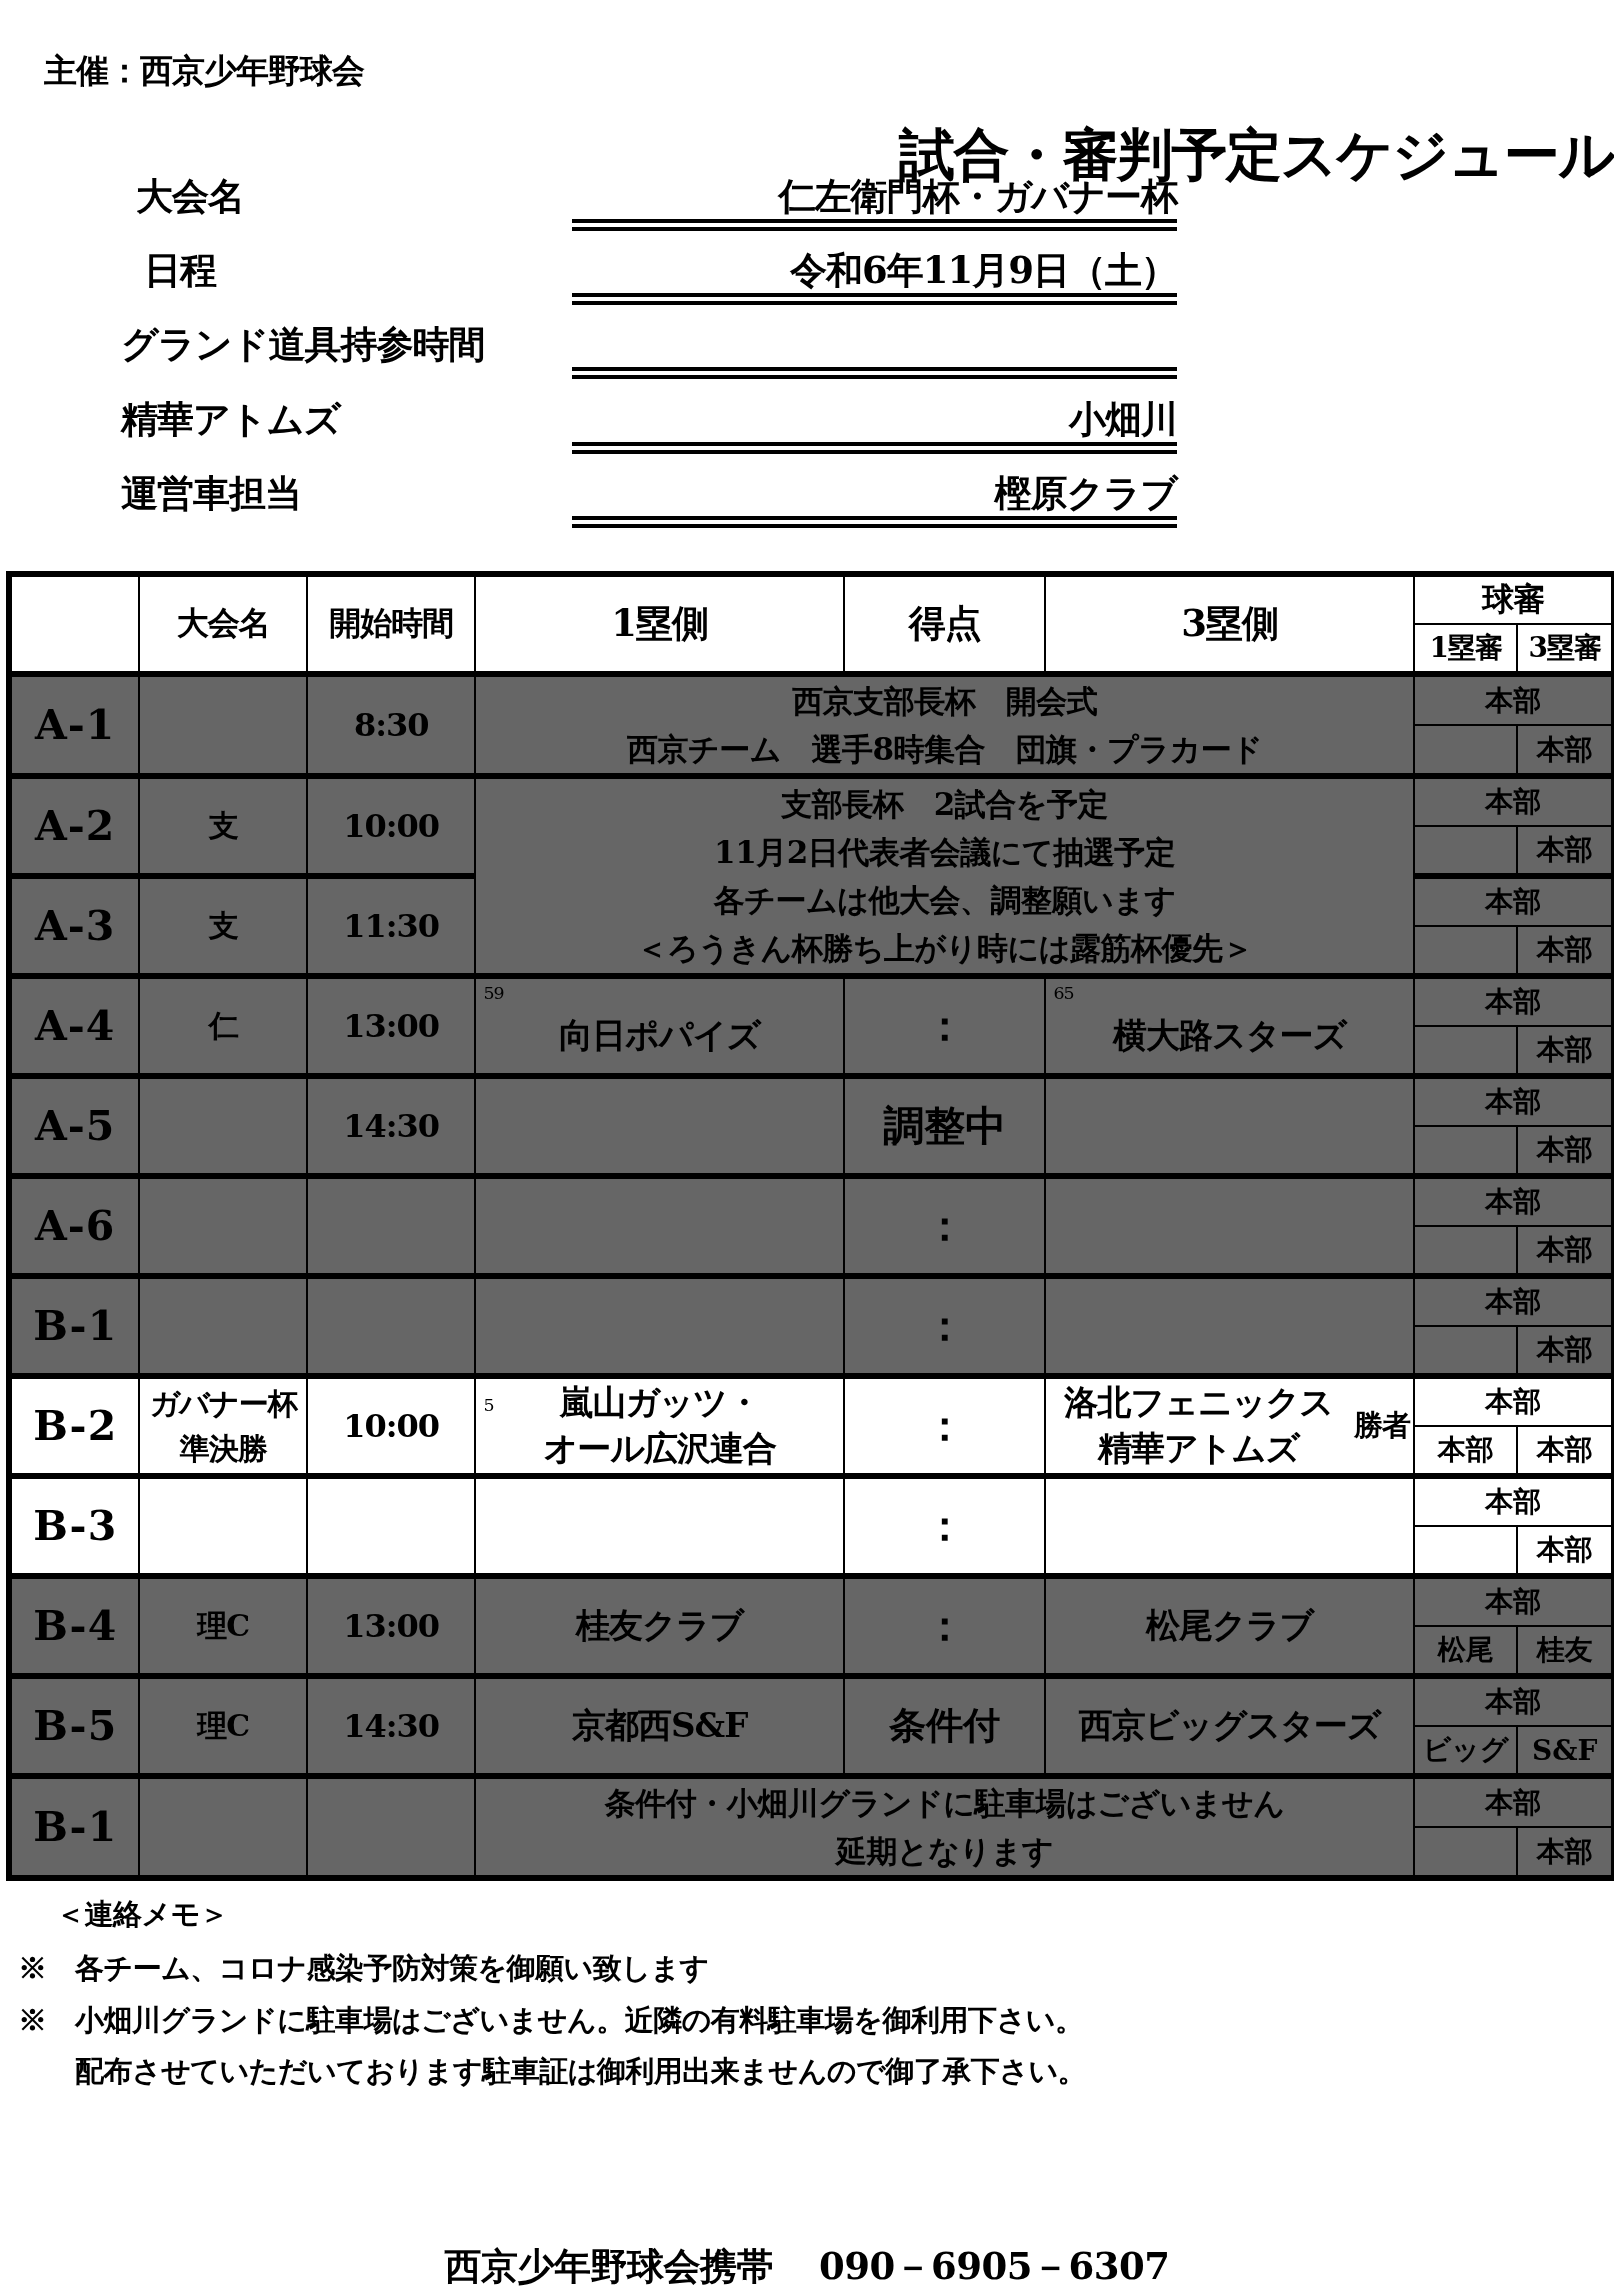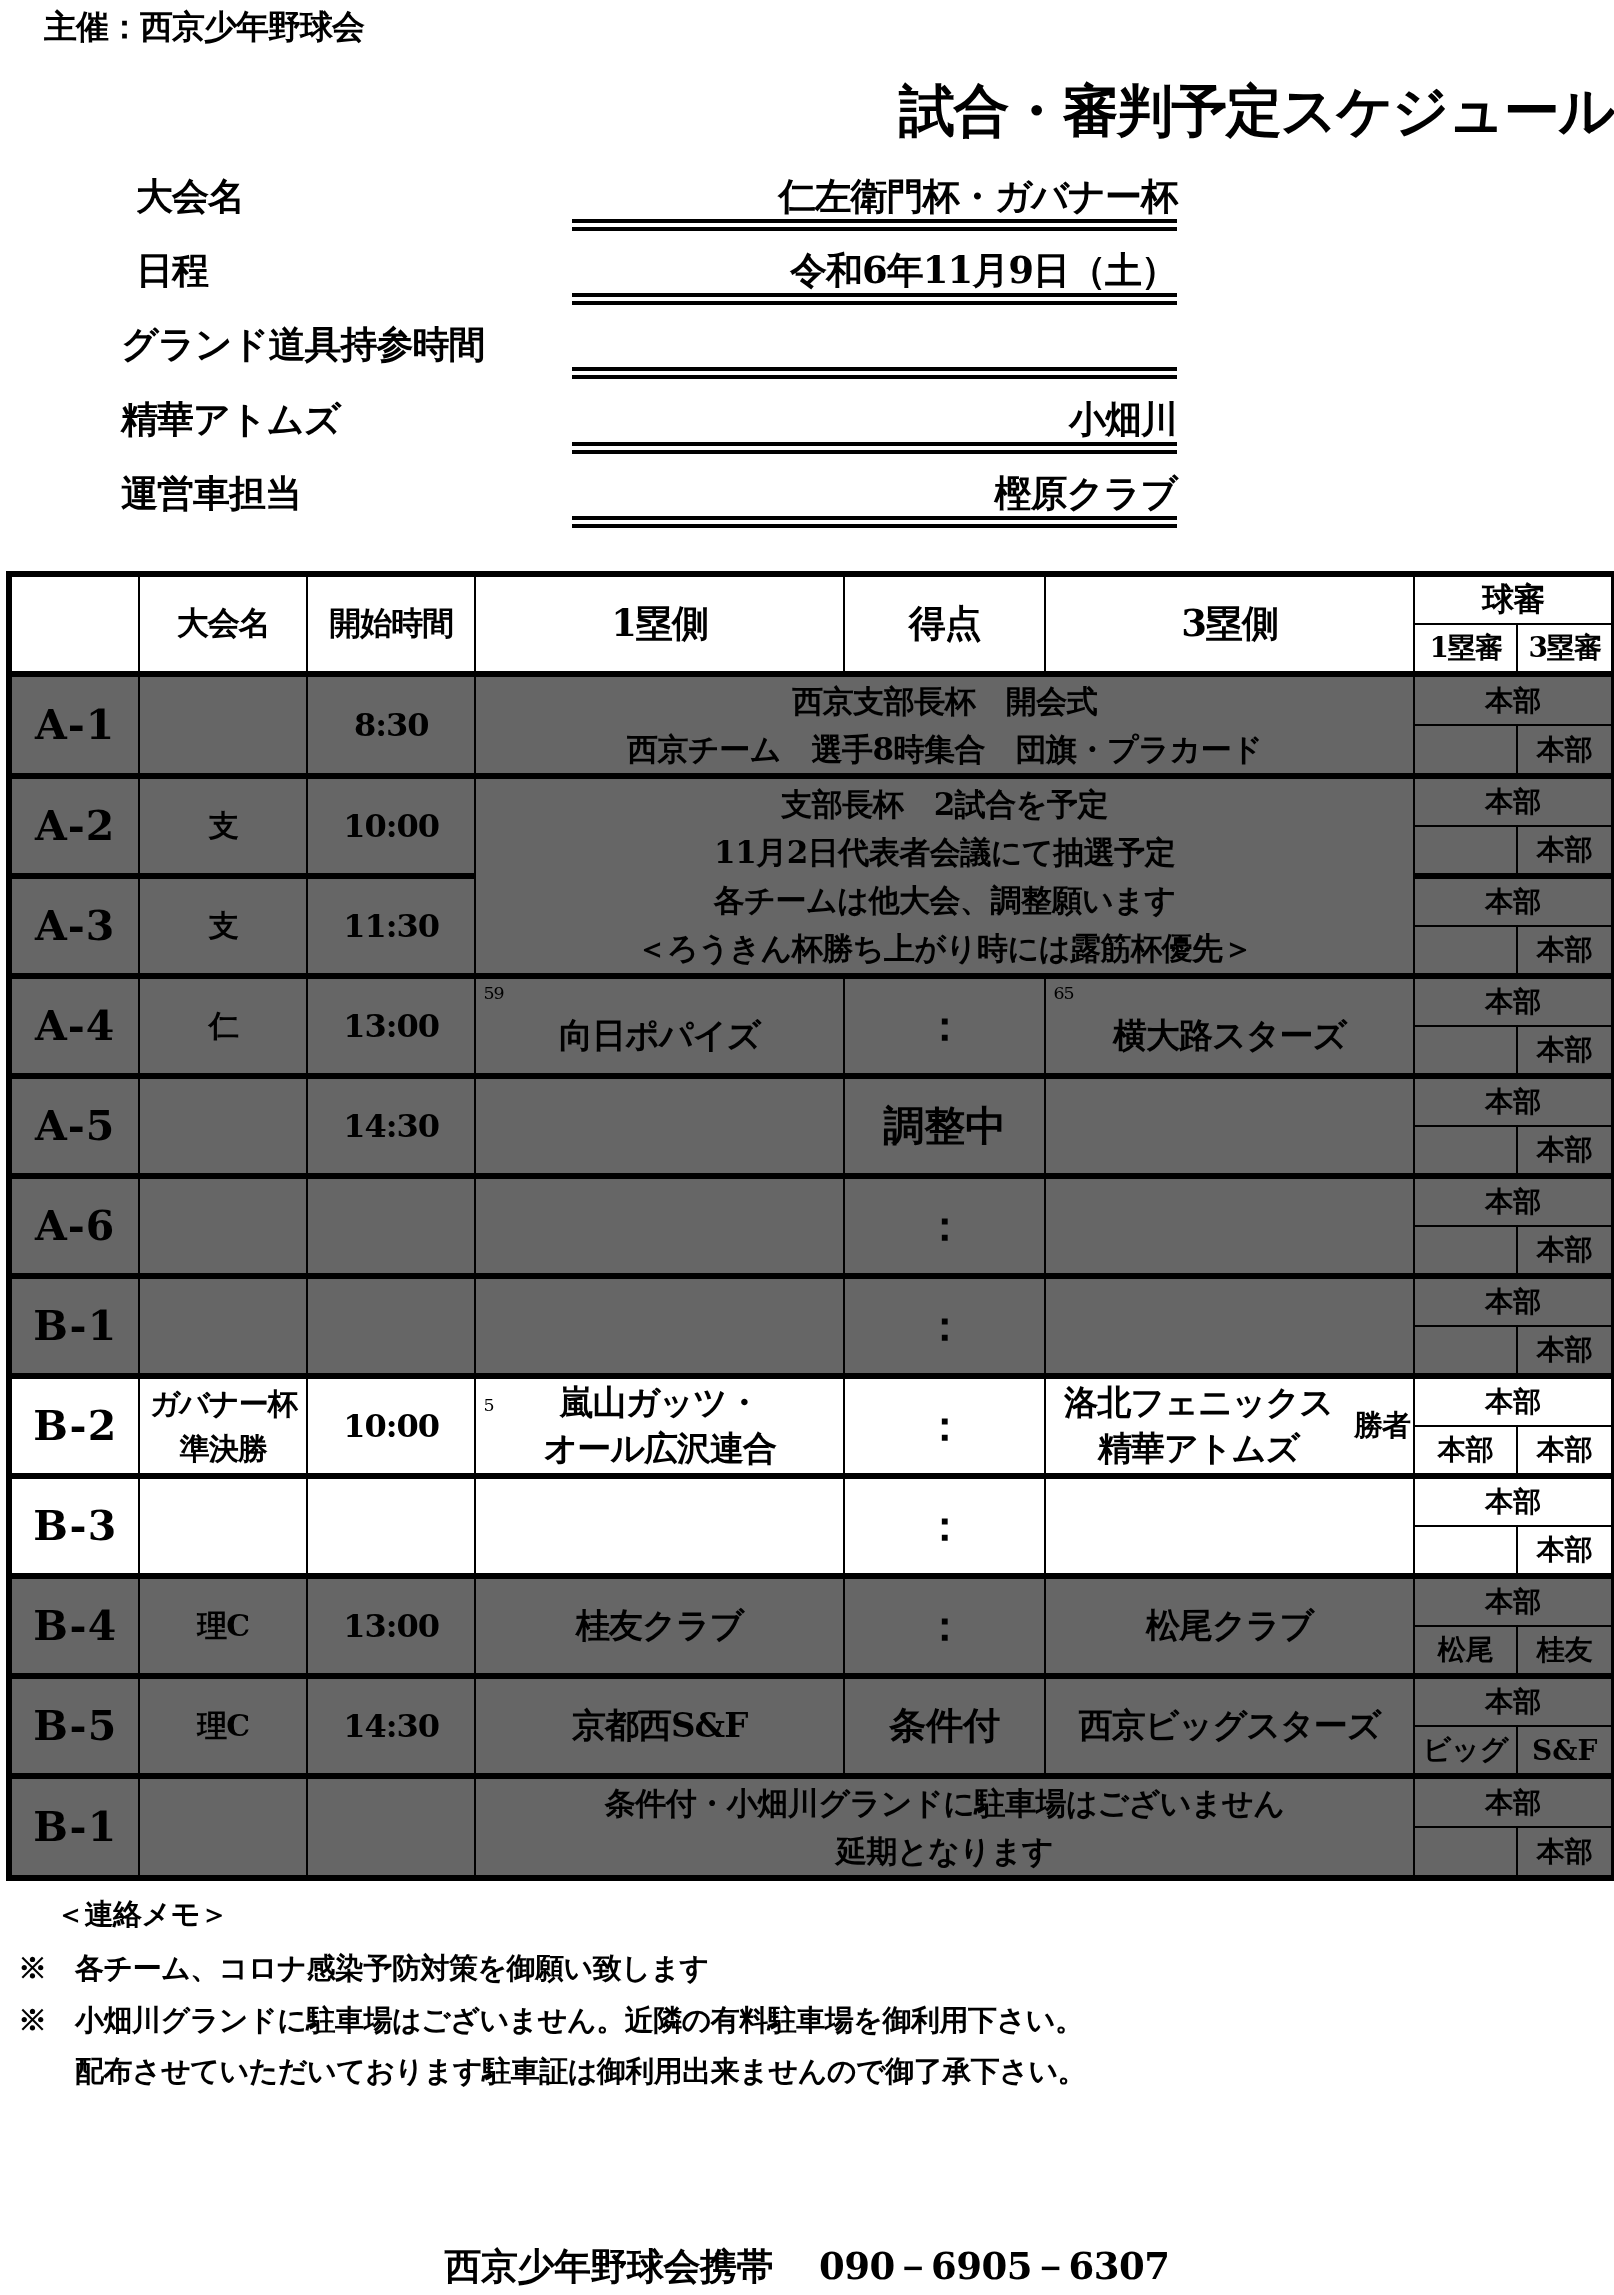--- a/index.html
+++ b/index.html
@@ -1,18 +1,18 @@
 <!DOCTYPE html>
 <html style="font-size:8.2px"><head>
 <meta charset="utf-8">
 <style>
   html, body { margin:0; padding:0; background:#fff; }
   body { width:1614px; height:2295px; position:relative; overflow:hidden;
          font-family:"DejaVu Serif","Liberation Serif",serif; color:#000; font-weight:bold; }
-  .abs { position:absolute; }
+  .abs { position:absolute;margin-top:44px; }
   .sponsor { left:44px; top:5.1px; font-size:33px; letter-spacing:-1px; }
   .title { left:0; width:1614px; top:74px; text-align:right; font-size:56px; letter-spacing:-1.5px; }
   .info-row { position:absolute; left:0; width:1614px; height:72px; }
   .info-label { position:absolute; font-size:37px; letter-spacing:-1px; }
   .info-value { position:absolute; left:572px; width:605px; text-align:right; font-size:37px; letter-spacing:-1px; }
   .dbl { position:absolute; left:572px; width:605px; height:12.3px;
          border-top:4.1px solid #000; border-bottom:4.1px solid #000; box-sizing:border-box; }
 
   table.sched { position:absolute; left:6.2px; top:571px; width:1605px;
          border-collapse:collapse; table-layout:fixed; border:6.2px solid #000; }
@@ -41,21 +41,21 @@
 
 <div class="abs sponsor">主催：西京少年野球会</div>
 <div class="abs title">試合・審判予定スケジュール</div>
 
 <div class="info-row" style="top:167px;">
   <div class="info-label" style="left:136px;top:5.1px;">大会名</div>
   <div class="info-value" style="top:5.1px;">仁左衛門杯・ガバナー杯</div>
   <div class="dbl" style="top:52px;"></div>
 </div>
 <div class="info-row" style="top:241px;">
-  <div class="info-label" style="left:136px;top:5.1px;">日程</div>
+  <div class="info-label" style="left:144px;top:5.1px;">日程</div>
   <div class="info-value" style="top:5.1px;">令和6年11月9日（土）</div>
   <div class="dbl" style="top:52px;"></div>
 </div>
 <div class="info-row" style="top:315px;">
   <div class="info-label" style="left:121px;top:5.1px;">グランド道具持参時間</div>
   <div class="dbl" style="top:52px;"></div>
 </div>
 <div class="info-row" style="top:390px;">
   <div class="info-label" style="left:121px;top:5.1px;">精華アトムズ</div>
   <div class="info-value" style="top:5.1px;">小畑川</div>

